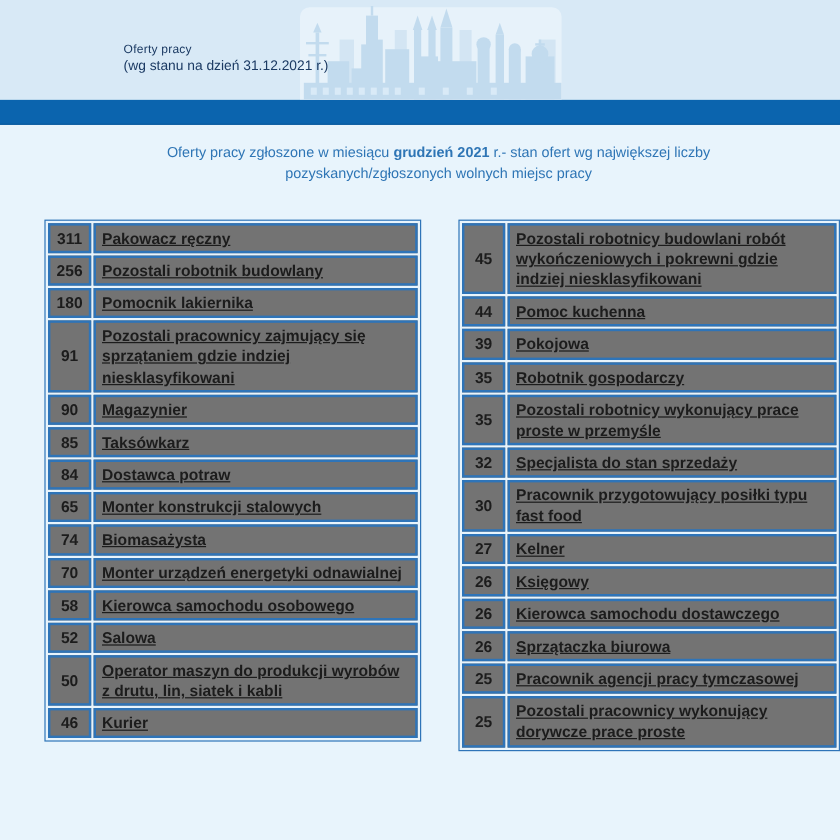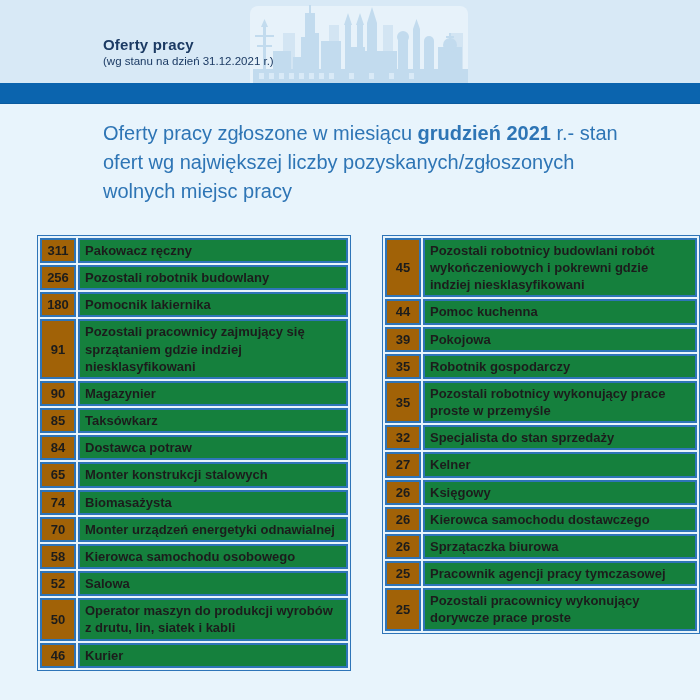--- a/index.html
+++ b/index.html
@@ -10,42 +10,43 @@
     overflow: hidden;
     position: relative;
   }
   
   .header {
     position: relative;
     width: 700px; height: 83px;
     background: #d8e9f6;
   }
   .header-text { position: absolute; left: 103px; top: 36px; color: #1b3a63; }
-  .header-title { font-size: 15px; font-weight: 700; letter-spacing: 0.2px; }
+  .header-title { font-size: 10px; font-weight: 400; letter-spacing: 0.2px; }
   .header-sub   { font-size: 11.5px; margin-top: 2px; }
   .skyline-backdrop {
     position: absolute; left: 250px; top: 6px;
     width: 218px; height: 77px;
     background: #e7f2fa;
     border-radius: 8px 8px 0 0;
   }
   .skyline { position: absolute; left: 253px; top: 5px; }
   
   .bar {
     width: 700px; height: 20px;
     background: #0b64ae;
     border-bottom: 1px solid #0a5a9e;
   }
   
   .intro {
     margin: 15px 0 0 103px;
     max-width: 525px;
     color: #2e75b5;
-    font-size: 20px;
+    font-size: 12px;
     line-height: 1.45;
+    text-align: center;
   }
   .intro b { font-weight: 700; }
   
   .tables {
     display: flex;
     align-items: flex-start;
     gap: 31px;
     margin: 29px 0 0 37px;
   }
   table.offers {
@@ -57,26 +58,27 @@
     border: 2px solid #2e74b8;
     font-size: 13px;
     font-weight: 700;
     color: #1c1c1c;
     line-height: 1.32;
     vertical-align: middle;
   }
   td.num {
     width: 30px;
     text-align: center;
-    background: #a16207;
+    background: #737373;
     padding: 2px 1px;
   }
   td.lbl {
-    background: #15803d;
+    background: #737373;
     padding: 2px 4px 2px 5px;
+    text-decoration: underline;
   }
   .t-left  td.lbl { width: 257px; }
   .t-right td.lbl { width: 261px; }
 </style>
 </head>
 <body>
 
 <div class="header">
   <div class="skyline-backdrop"></div>
   <svg class="skyline" width="215" height="78" viewBox="0 0 215 78">
@@ -224,20 +226,24 @@
         </tr>
         <tr>
           <td class="num">35</td>
           <td class="lbl">Pozostali robotnicy wykonujący prace proste w przemyśle</td>
         </tr>
         <tr>
           <td class="num">32</td>
           <td class="lbl">Specjalista do stan sprzedaży</td>
         </tr>
         <tr>
+          <td class="num">30</td>
+          <td class="lbl">Pracownik przygotowujący posiłki typu fast food</td>
+        </tr>
+        <tr>
           <td class="num">27</td>
           <td class="lbl">Kelner</td>
         </tr>
         <tr>
           <td class="num">26</td>
           <td class="lbl">Księgowy</td>
         </tr>
         <tr>
           <td class="num">26</td>
           <td class="lbl">Kierowca samochodu dostawczego</td>

